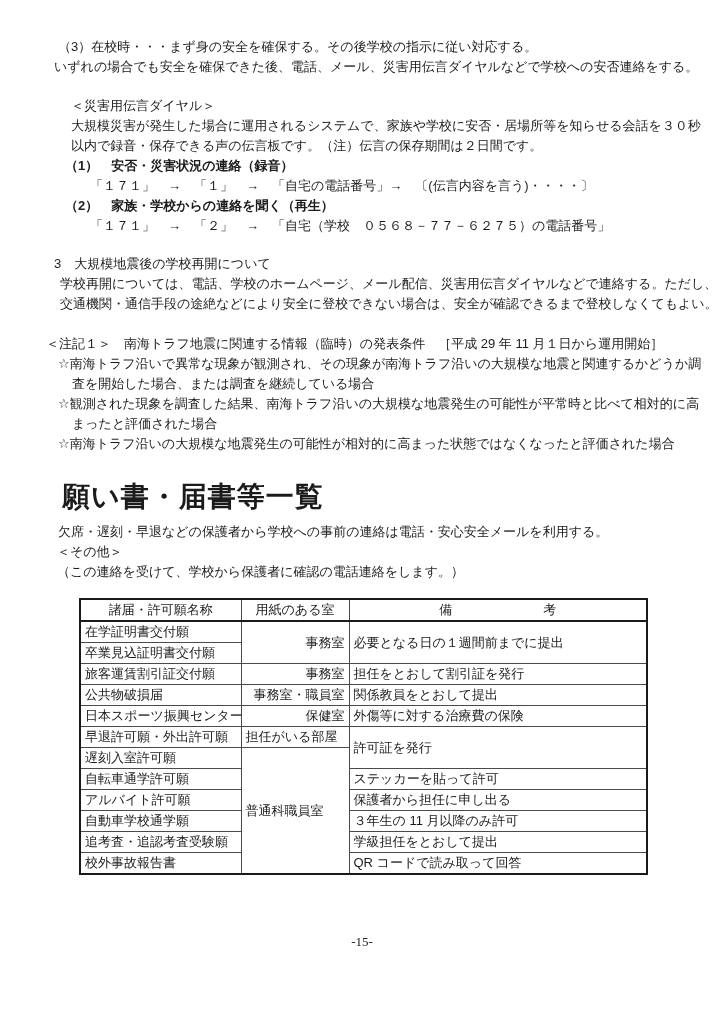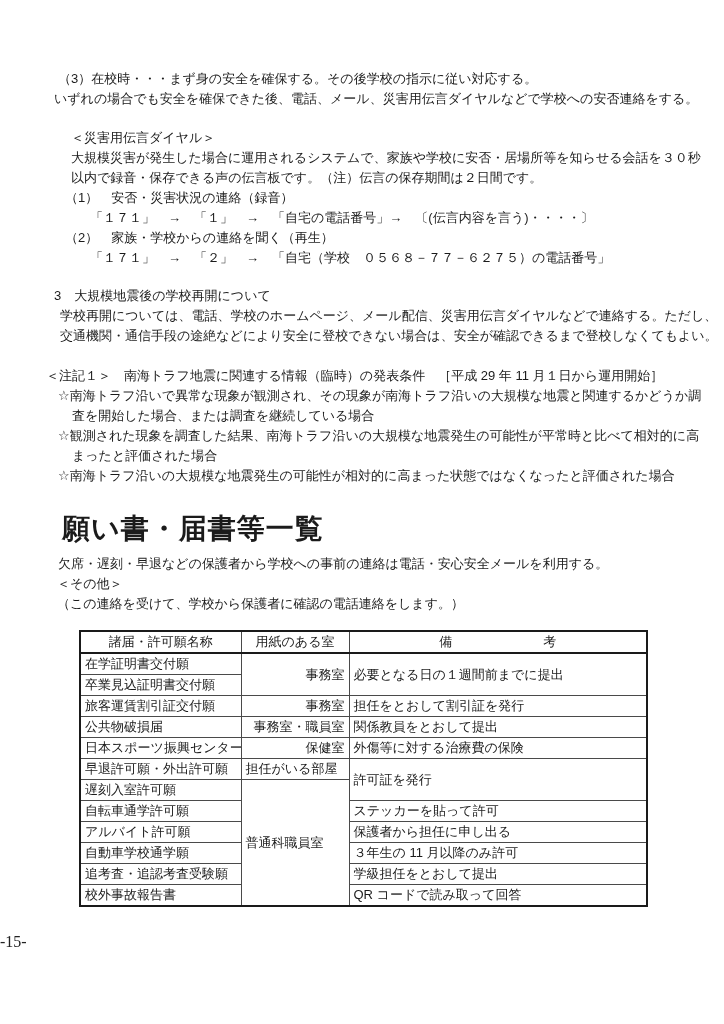--- a/index.html
+++ b/index.html
@@ -4,26 +4,26 @@
 <style>
   html,body{margin:0;padding:0;background:#e8e8e8;}
   .page{
     position:relative;
     width:724px;height:1024px;
     background:#ffffff;
     color:#1b1b1b;
     font-family:"Liberation Sans","DejaVu Sans",sans-serif;
     font-size:13px;line-height:20px;
     box-sizing:border-box;
-    padding-top:69px;
+    padding-top:37px;
     overflow:hidden;
   }
   .line{white-space:pre;}
   .ml46{margin-left:46px;} .ml54{margin-left:54px;} .ml57{margin-left:57px;}
-  .ml58{margin-left:58px;} .ml60{margin-left:60px;} .ml65{margin-left:65px;}
+  .ml58{margin-left:58px;} .ml60{margin-left:60px;} .ml65{margin-left:65px;font-weight:bold;}
   .ml71{margin-left:71px;} .ml72{margin-left:72px;} .ml90{margin-left:90px;}
   .gap19{margin-top:19px;} .gap18{margin-top:18px;} .gap20{margin-top:20px;}
   .big-title{
     margin-left:62px;margin-top:24px;
     font-size:28px;line-height:38px;font-weight:bold;
     letter-spacing:1px;
   }
   .intro-first{margin-top:6px;}
   table.forms{
     margin:16px 0 0 79px;
@@ -44,23 +44,23 @@
   table.forms thead th{
     text-align:center;
     border-bottom:2px solid #1a1a1a;
   }
   td.c-name{text-align:left;padding-left:6px;}
   td.c-room{text-align:right;}
   td.c-room-left{text-align:left;padding-left:7px;vertical-align:middle;}
   td.c-remark{text-align:left;padding-left:7px;}
   .page-number{
     position:absolute;left:0;right:0;top:932px;
-    text-align:left;
+    text-align:center;
     font-family:"Liberation Serif","DejaVu Serif",serif;
-    font-size:16px;color:#222;
+    font-size:13px;color:#222;
   }
 </style>
 </head>
 <body>
 
 <div class="page">
 
   <div class="line ml58">（3）在校時・・・まず身の安全を確保する。その後学校の指示に従い対応する。</div>
   <div class="line ml54">いずれの場合でも安全を確保できた後、電話、メール、災害用伝言ダイヤルなどで学校への安否連絡をする。</div>
 

